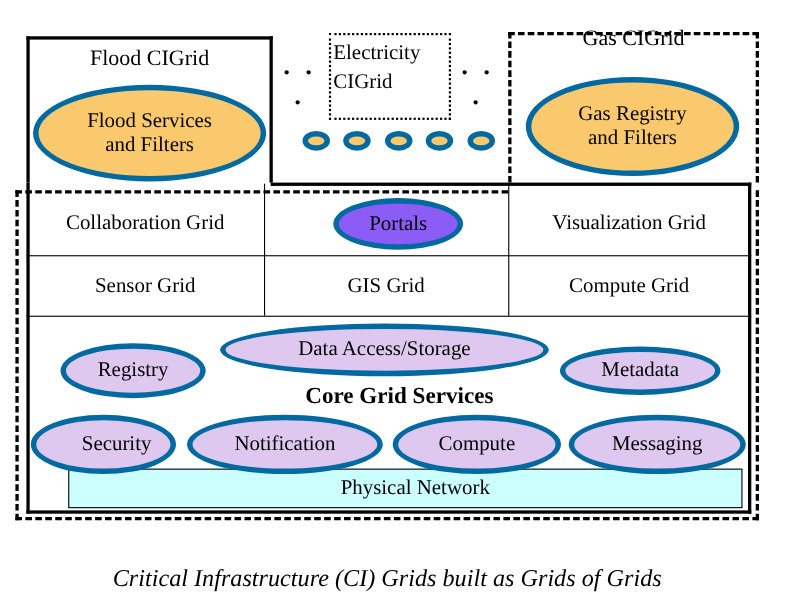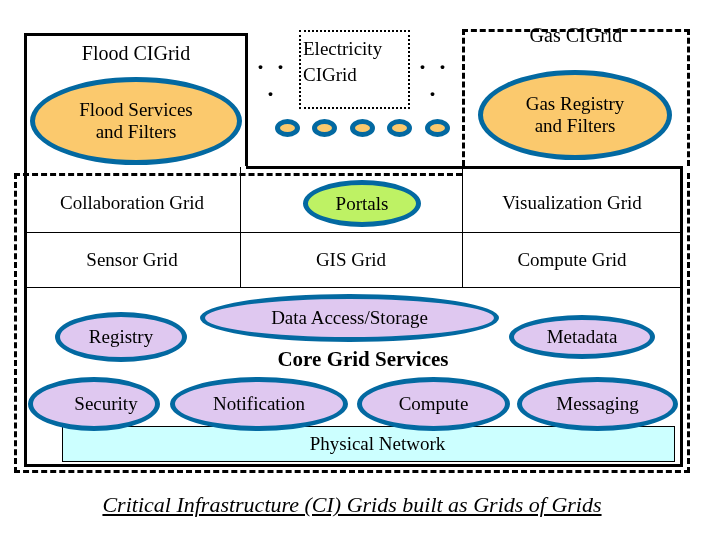--- a/index.html
+++ b/index.html
@@ -70,32 +70,32 @@
   <div class="ellipse" style="left: 350px; top: 119px; width: 25px; height: 18px; background-color: rgb(251, 201, 109);"></div>
   <div class="ellipse" style="left: 387px; top: 119px; width: 25px; height: 18px; background-color: rgb(251, 201, 109);"></div>
   <div class="ellipse" style="left: 425px; top: 119px; width: 25px; height: 18px; background-color: rgb(251, 201, 109);"></div>
 
   <div class="hline" style="left:24px; top:232px; width:659px;"></div>
   <div class="hline" style="left:24px; top:287px; width:659px;"></div>
   <div class="vline" style="left:240px; top:167px; height:120px;"></div>
   <div class="vline" style="left:462px; top:167px; height:120px;"></div>
 
   <div class="cell" style="left:25px; top:174px; width:214px; height:58px;">Collaboration Grid</div>
-  <div class="ellipse" style="left: 303px; top: 180px; width: 118px; height: 47px; background-color: #bef264;">Portals</div>
+  <div class="ellipse" style="left: 303px; top: 180px; width: 118px; height: 47px; background-color: #8b5cf6;">Portals</div>
   <div class="cell" style="left:463px; top:174px; width:218px; height:58px;">Visualization Grid</div>
   <div class="cell" style="left:25px; top:233px; width:214px; height:53px;">Sensor Grid</div>
   <div class="cell" style="left:241px; top:233px; width:220px; height:53px;">GIS Grid</div>
   <div class="cell" style="left:463px; top:233px; width:218px; height:53px;">Compute Grid</div>
 
   <div class="abs center" style="left: 62px; top: 426px; width: 613px; height: 36px; border: 1px solid rgb(0, 0, 0); font-size: 19px; background-color: rgb(204, 255, 255);">Physical Network</div>
 
   <div class="ellipse" style="left: 55px; top: 312px; width: 132px; height: 50px; background-color: rgb(223, 200, 240);">Registry</div>
   <div class="ellipse" style="left: 200px; top: 294px; width: 299px; height: 48px; background-color: rgb(223, 200, 240);">Data Access/Storage</div>
   <div class="ellipse" style="left: 509px; top: 315px; width: 146px; height: 44px; background-color: rgb(223, 200, 240);">Metadata</div>
   <div class="abs core-label" style="left:253px; top:347px; width:220px;">Core Grid Services</div>
   <div class="ellipse" style="left: 28px; top: 377px; width: 132px; height: 54px; background-color: rgb(223, 200, 240); padding-left: 24px;">Security</div>
   <div class="ellipse" style="left: 170px; top: 377px; width: 178px; height: 54px; background-color: rgb(223, 200, 240);">Notification</div>
   <div class="ellipse" style="left: 357px; top: 377px; width: 153px; height: 54px; background-color: rgb(223, 200, 240);">Compute</div>
   <div class="ellipse" style="left: 517px; top: 377px; width: 161px; height: 54px; background-color: rgb(223, 200, 240);">Messaging</div>
 
-  <div class="abs caption" style="left:14px; top:492px; width:676px;text-decoration:underline;">Critical Infrastructure (CI) Grids built as Grids of Grids</div>
+  <div class="abs caption" style="left:14px; top:513px; width:676px;">Critical Infrastructure (CI) Grids built as Grids of Grids</div>
 
 </div>
 
 </body></html>

